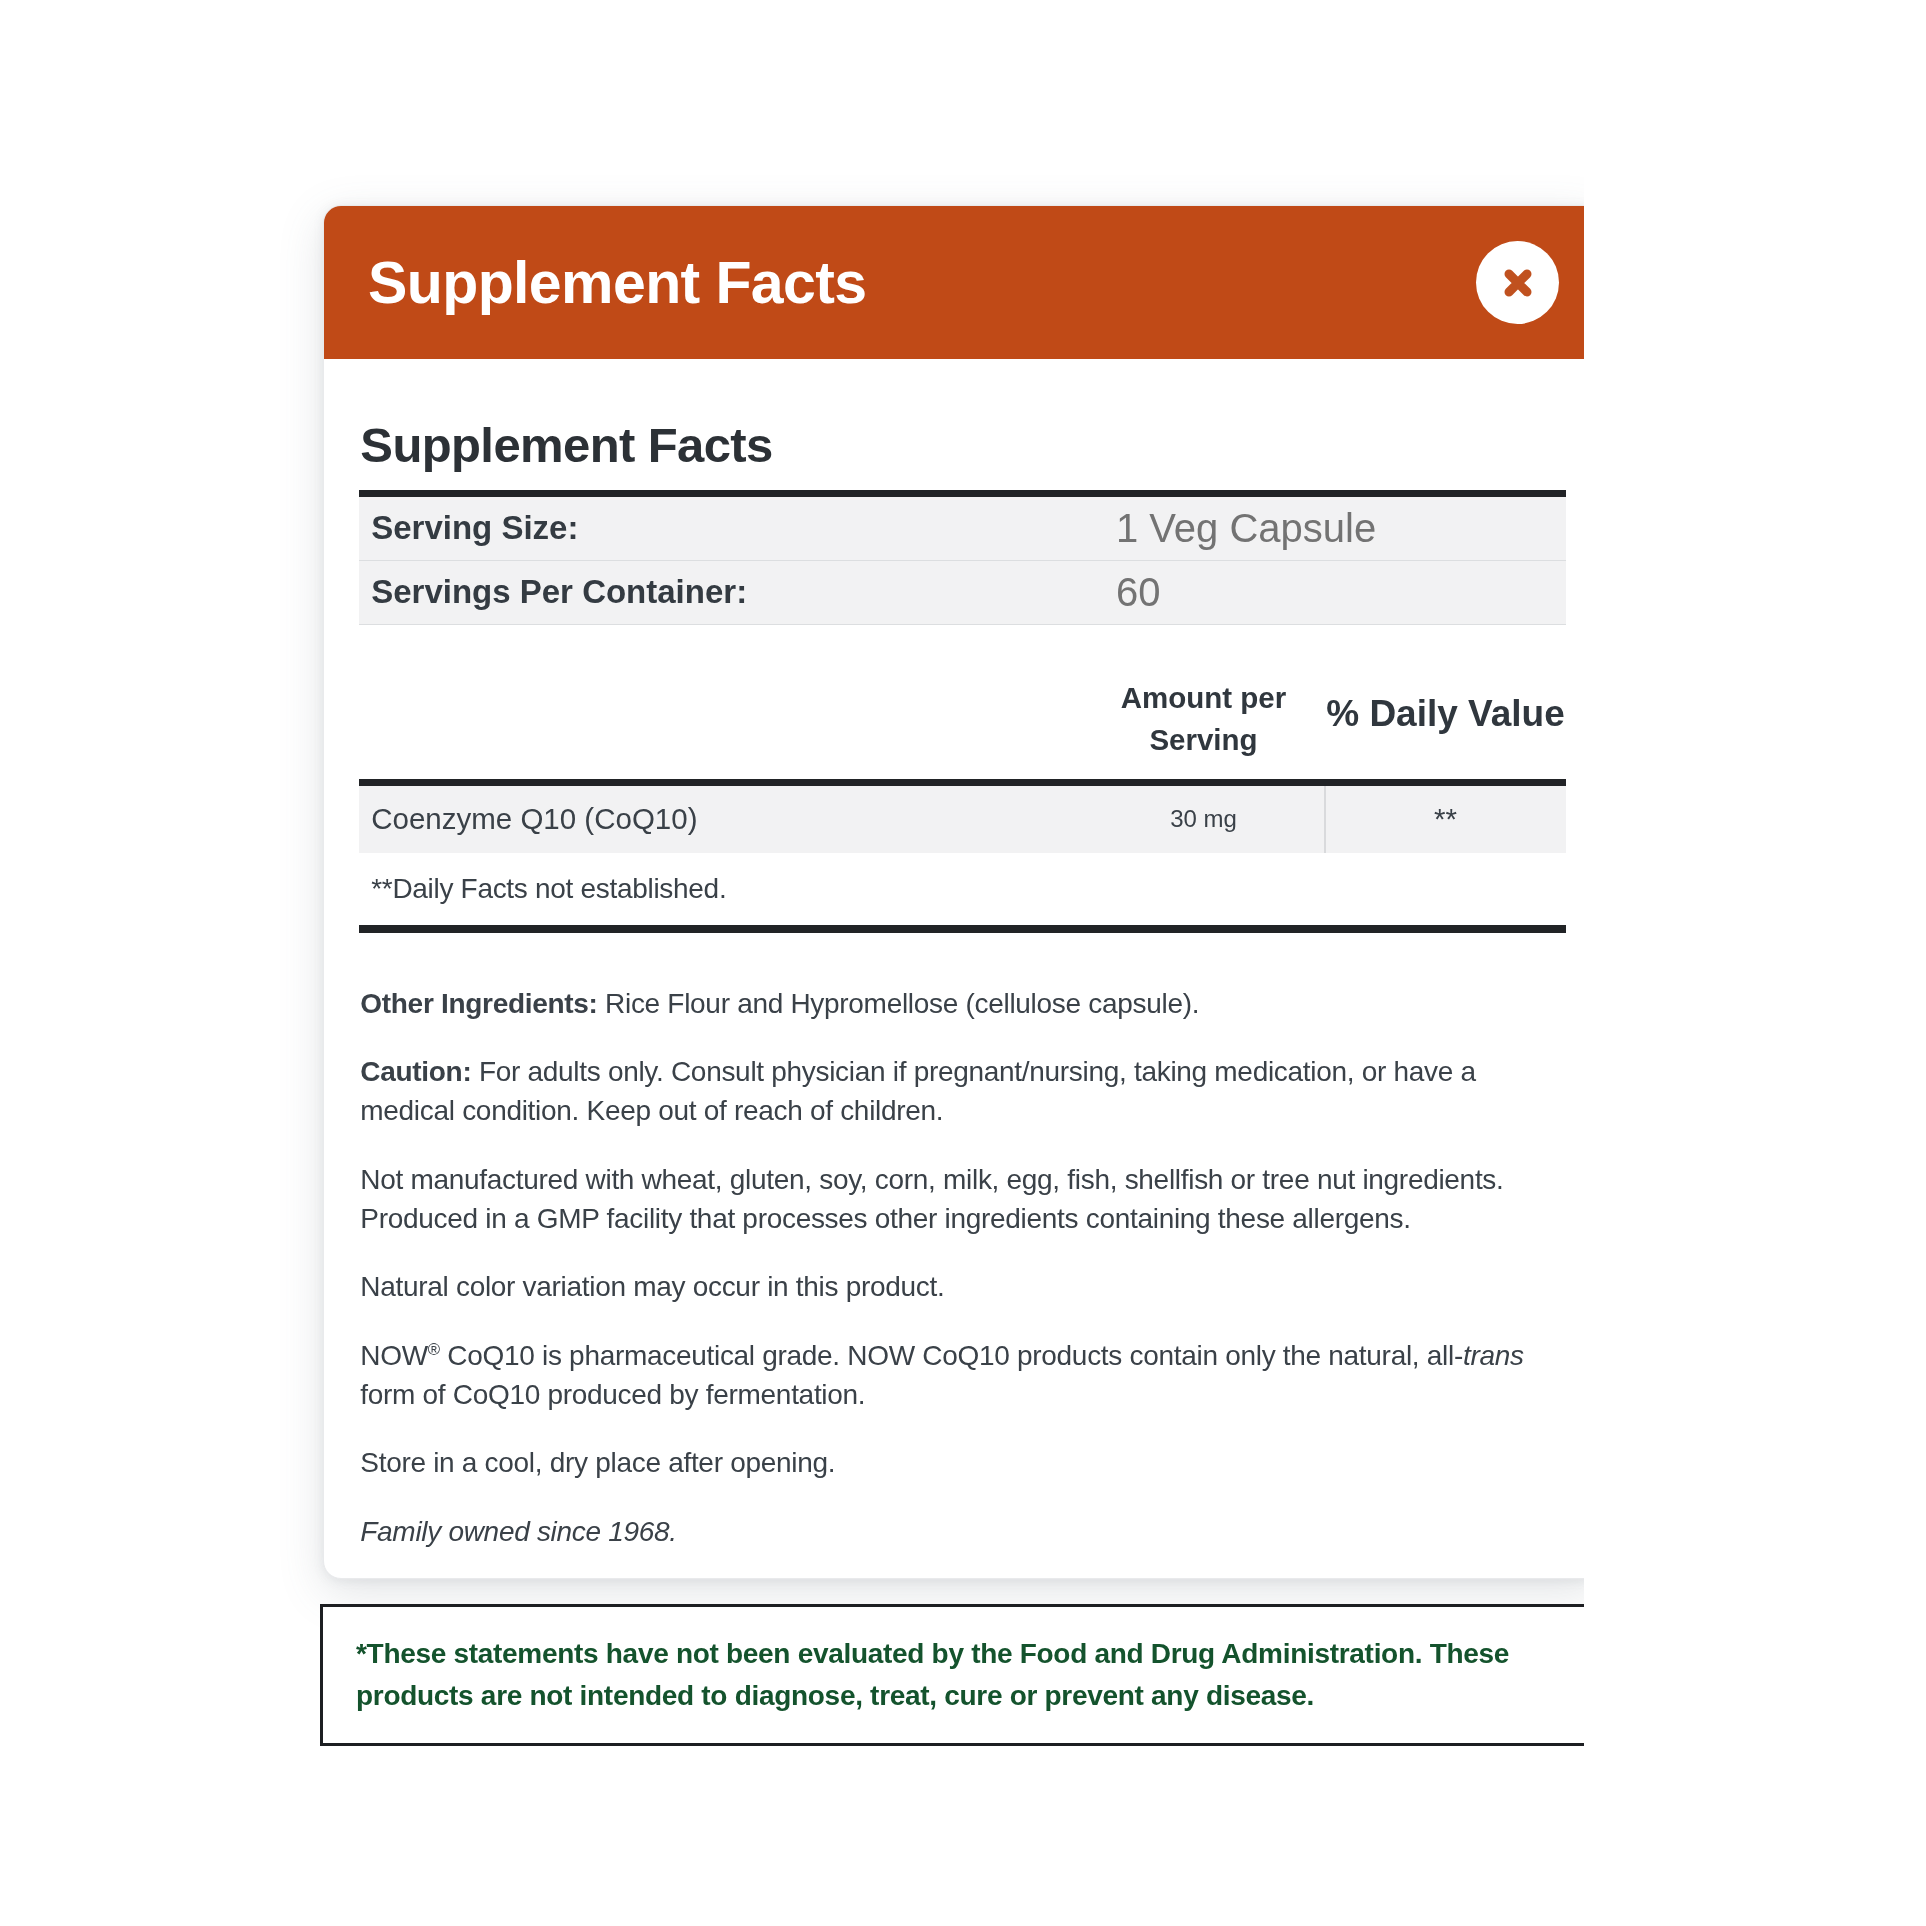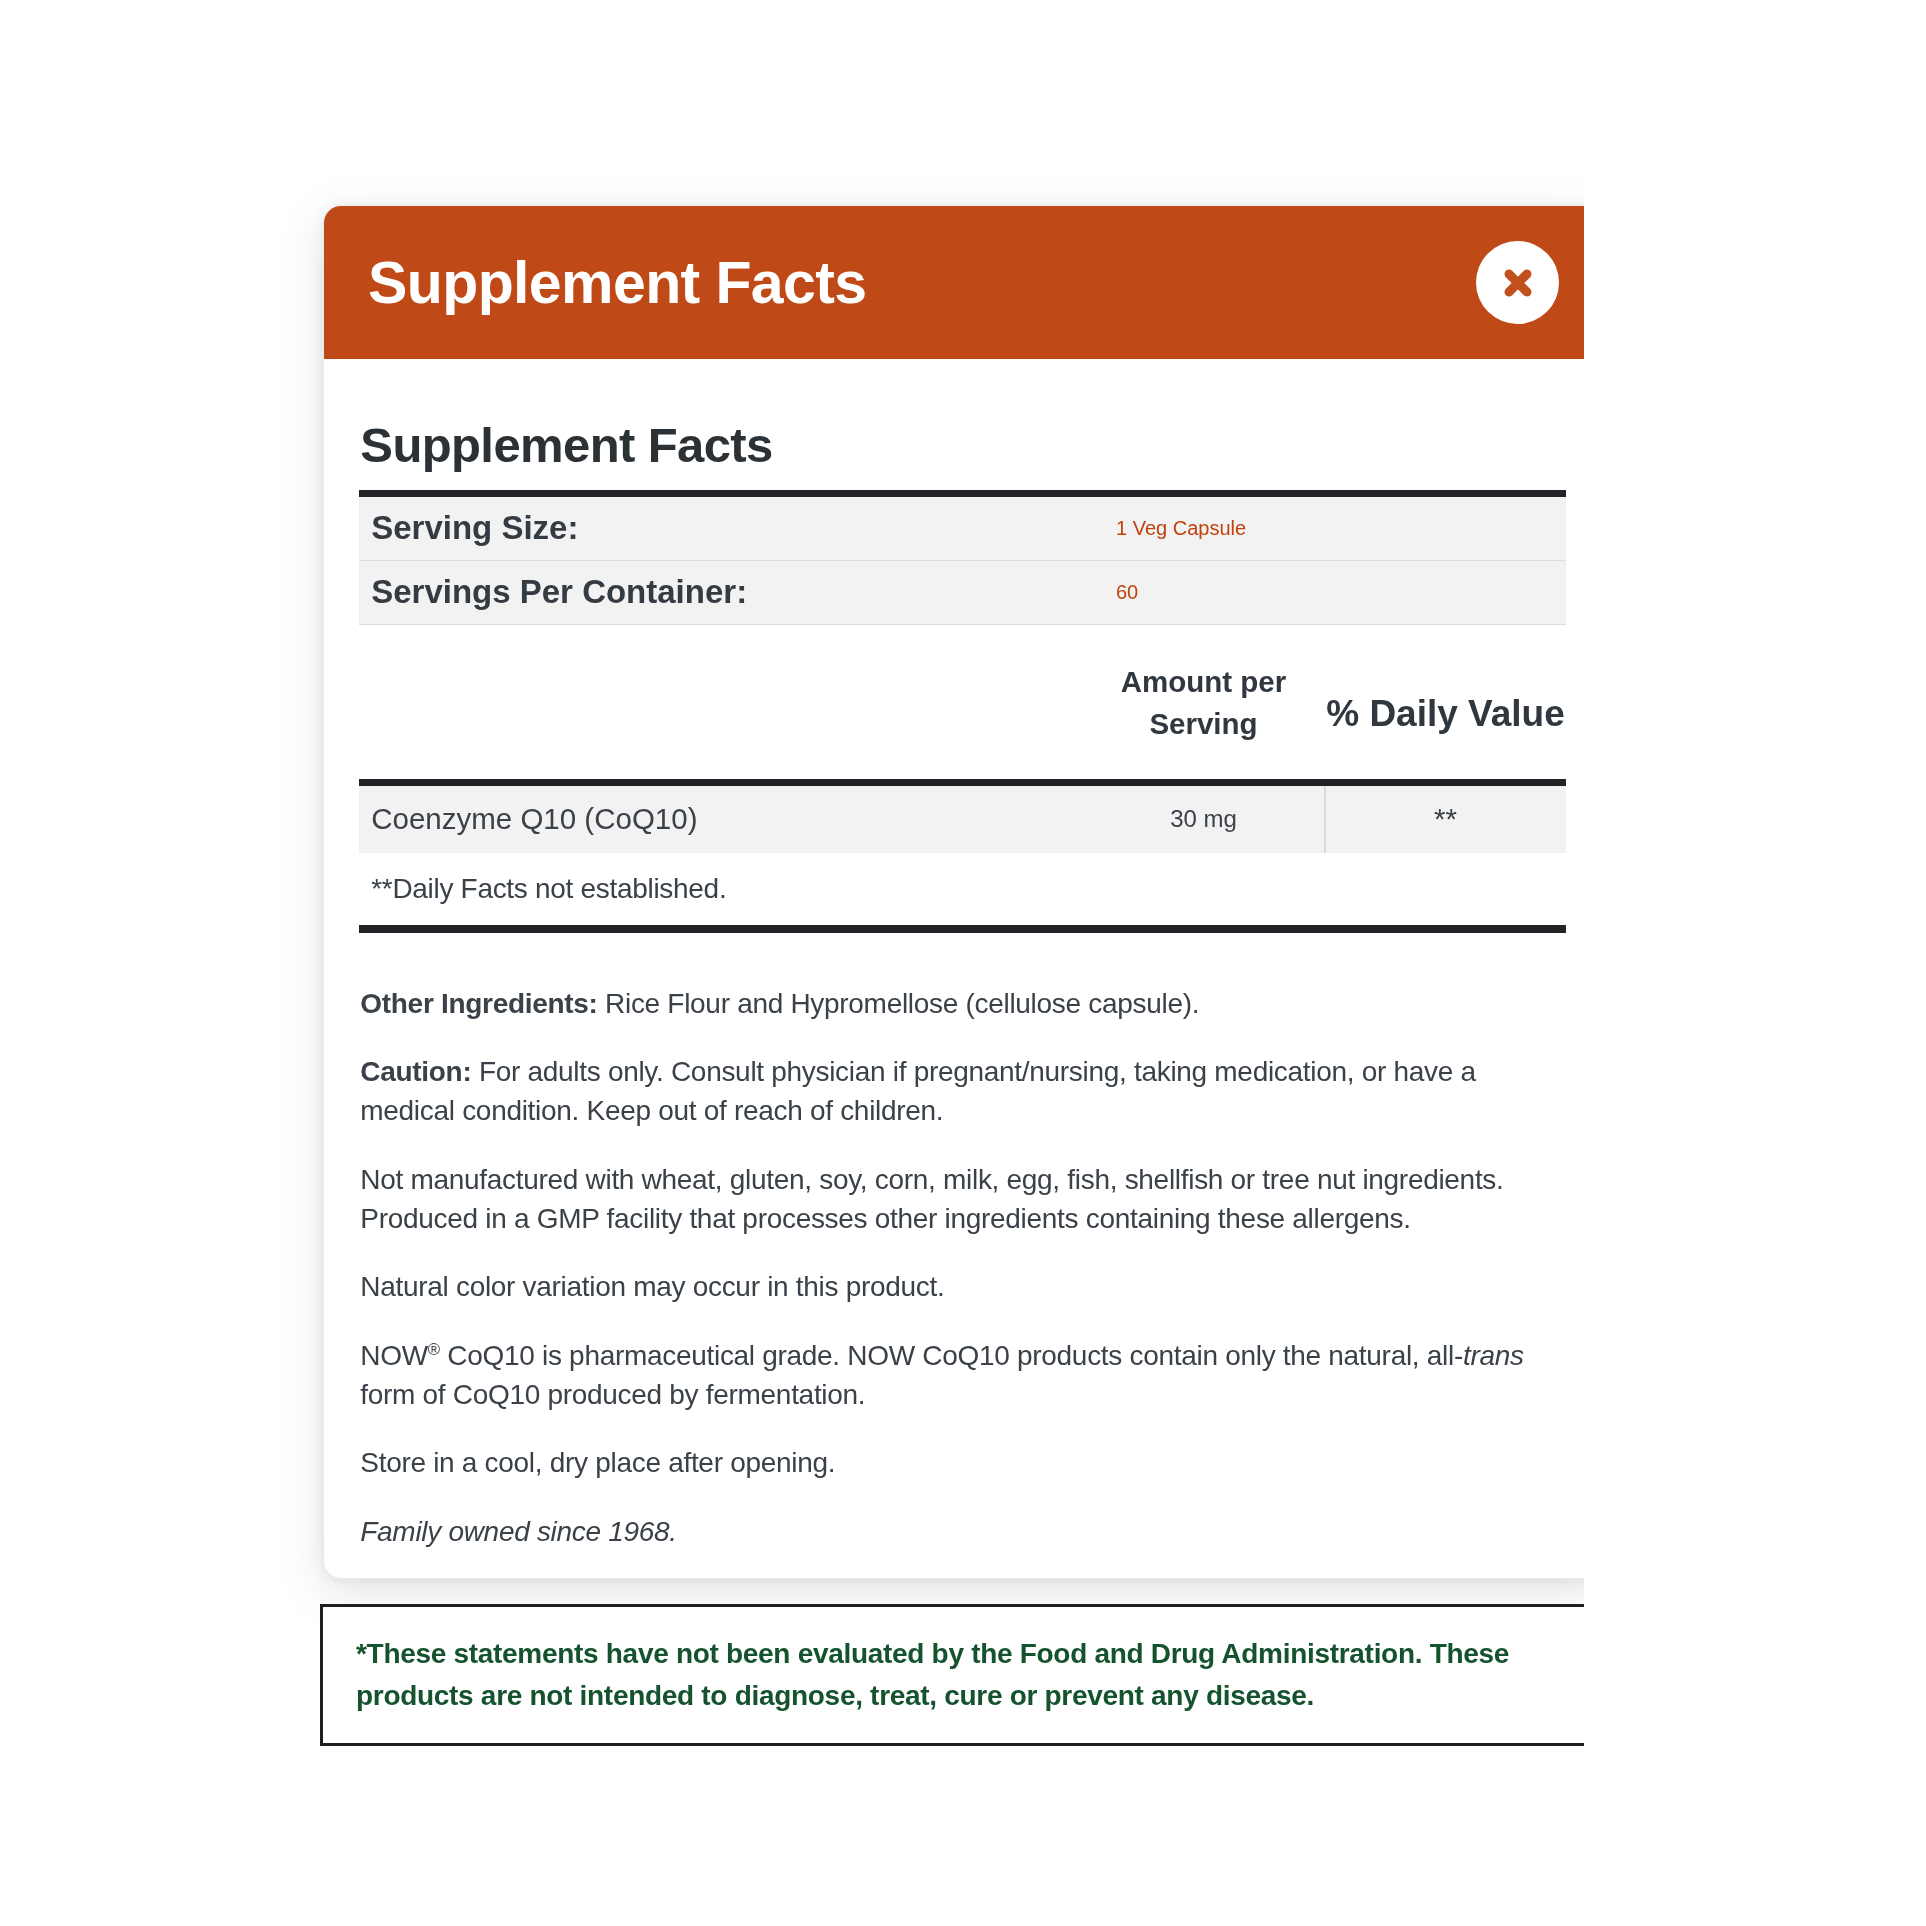--- a/index.html
+++ b/index.html
@@ -54,25 +54,25 @@
   
   .rule{height:7px;background:var(--rule);}
   .rule-bottom{height:7.7px;margin-top:16.7px;}
 
   .info-row{
     position:relative;height:64px;background:var(--rowbg);
     border-bottom:1.9px solid var(--separator);
     display:flex;align-items:center;
   }
   .row-label{font-size:33px;font-weight:700;color:#343b42;padding-left:12.2px;}
-  .row-value{position:absolute;left:757px;font-size:20px;color:#c2410c;}
+  .row-value{position:absolute;left:757px;font-size:40px;color:#737373;}
 
   .col-headers{position:relative;height:154px;background:#ffffff;}
   .amount-header{
-    position:absolute;left:716px;width:257px;bottom:34px;
+    position:absolute;left:716px;width:257px;bottom:18px;
     text-align:center;font-size:29.5px;font-weight:700;color:var(--text-strong);
     line-height:42px;
   }
   .dv-header{
     position:absolute;left:965px;width:243px;top:68px;
     text-align:center;font-size:37px;font-weight:700;color:var(--text-strong);
   }
 
   .nutrient-row{
     position:relative;height:67px;background:var(--rowbg);

